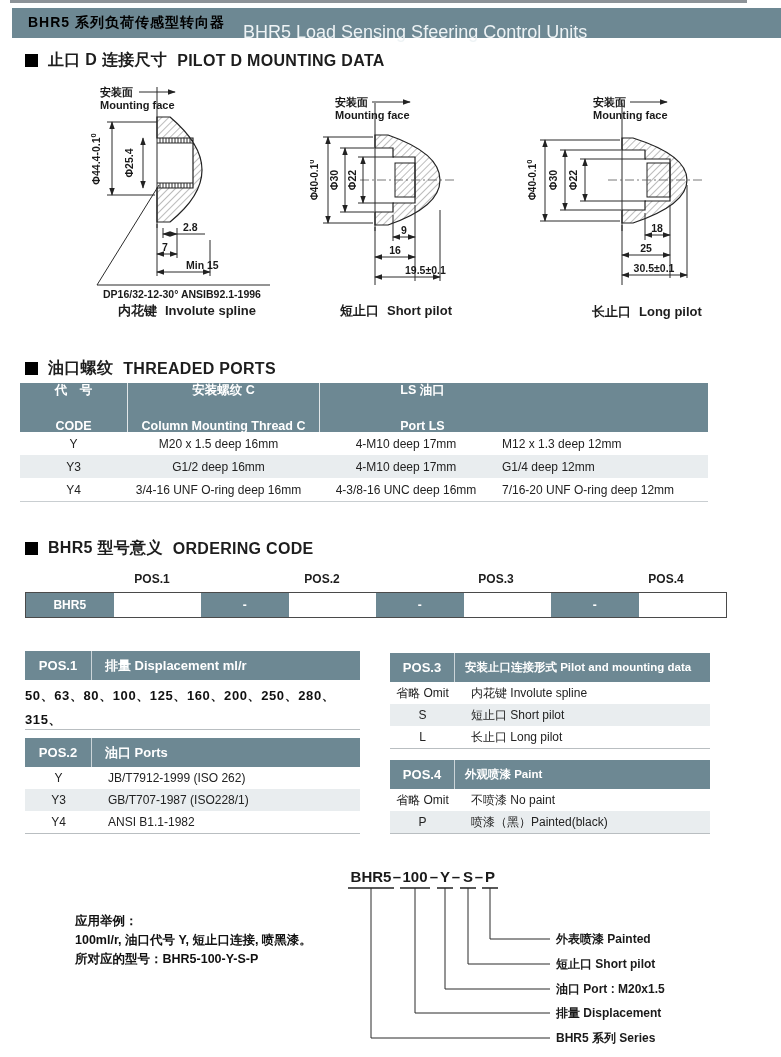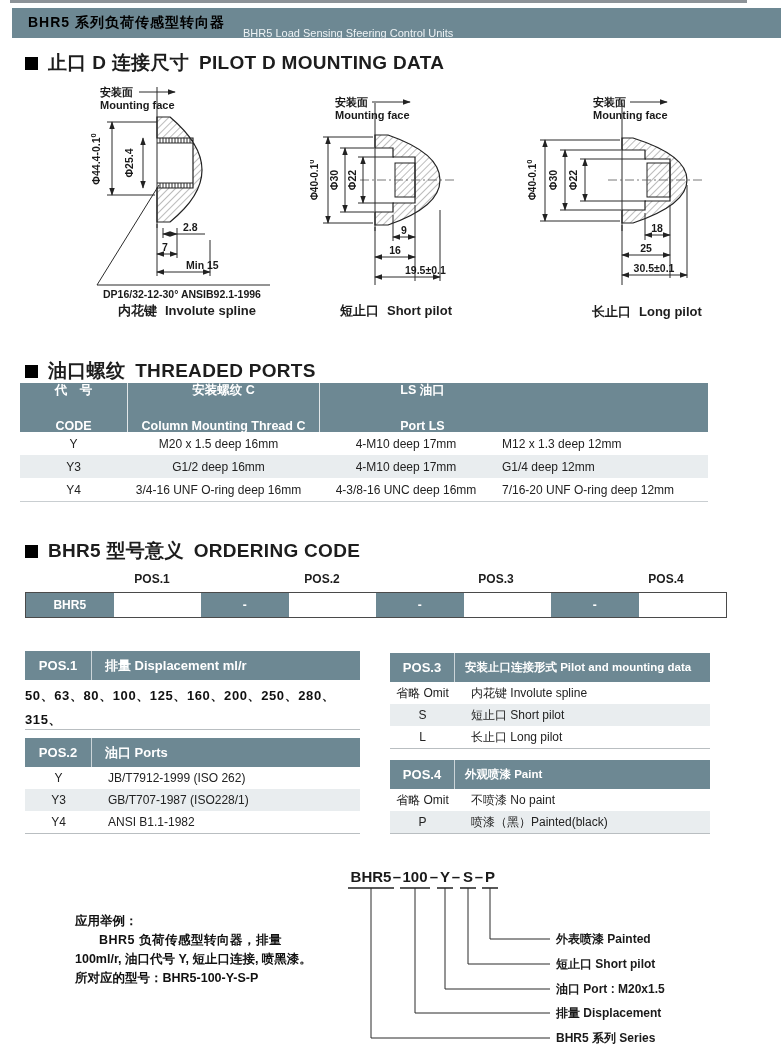--- a/index.html
+++ b/index.html
@@ -6,25 +6,25 @@
   html,body{background:#fff}
   .page{position:relative;width:781px;height:1057px;background:#fff;overflow:hidden;
         font-family:"Liberation Sans","DejaVu Sans",sans-serif;color:#1d1d1d}
   .abs{position:absolute}
 
   .top-strip{left:10px;top:0;width:737px;height:3px;background:#8d9398}
 
   .header-bar{left:12px;top:8px;width:769px;height:30px;background:var(--slate);
               display:flex;align-items:center}
   .header-zh{color:#000000;font-size:14px;font-weight:700;margin-left:16px;letter-spacing:1px}
-  .header-en{color:#eef3f5;font-size:11px;margin-left:18px;margin-top:19px}
+  .header-en{color:#eef3f5;font-size:18px;margin-left:18px;margin-top:19px}
 
   .sec{left:25px;display:flex;align-items:center;gap:10px}
   .bullet{width:13px;height:13px;background:#000;display:inline-block;flex:0 0 auto}
-  .sec .zh,.sec .en{font-size:19px;font-weight:700;letter-spacing:.3px}
+  .sec .zh,.sec .en{font-size:16px;font-weight:700;letter-spacing:.3px}
 
   .cap{font-size:13px;font-weight:600;white-space:nowrap}
   .cap .cen{margin-left:8px}
 
   
   .ptable{left:20px;top:383px;width:688px;border-bottom:1px solid #c9ced1}
   .pt-header{display:flex;background:var(--slate);height:49px}
   .pt-h{color:#fff;font-weight:700;font-size:12.5px;display:flex;flex-direction:column;
         justify-content:center;text-align:center;gap:20px}
   .pt-h + .pt-h{border-left:1px solid rgba(255,255,255,.8)}
@@ -382,18 +382,17 @@
     <path d="M150,32 V83 H210" class="thin"></path>
     <text x="216" y="87" class="leadlbl">外表喷漆 Painted</text>
     <text x="216" y="112" class="leadlbl">短止口 Short pilot</text>
     <text x="216" y="137" class="leadlbl">油口 Port : M20x1.5</text>
     <text x="216" y="161" class="leadlbl">排量 Displacement</text>
     <text x="216" y="186" class="leadlbl">BHR5 系列 Series</text>
   </svg>
 
   <div class="abs note">
     <div>应用举例：</div>
-    <div class="ind">BHR5 负荷传感型转向器，排量</div>
     <div>100ml/r, 油口代号 Y, 短止口连接, 喷黑漆。</div>
     <div>所对应的型号：BHR5-100-Y-S-P</div>
   </div>
 
 </div>
 
 </body></html>

